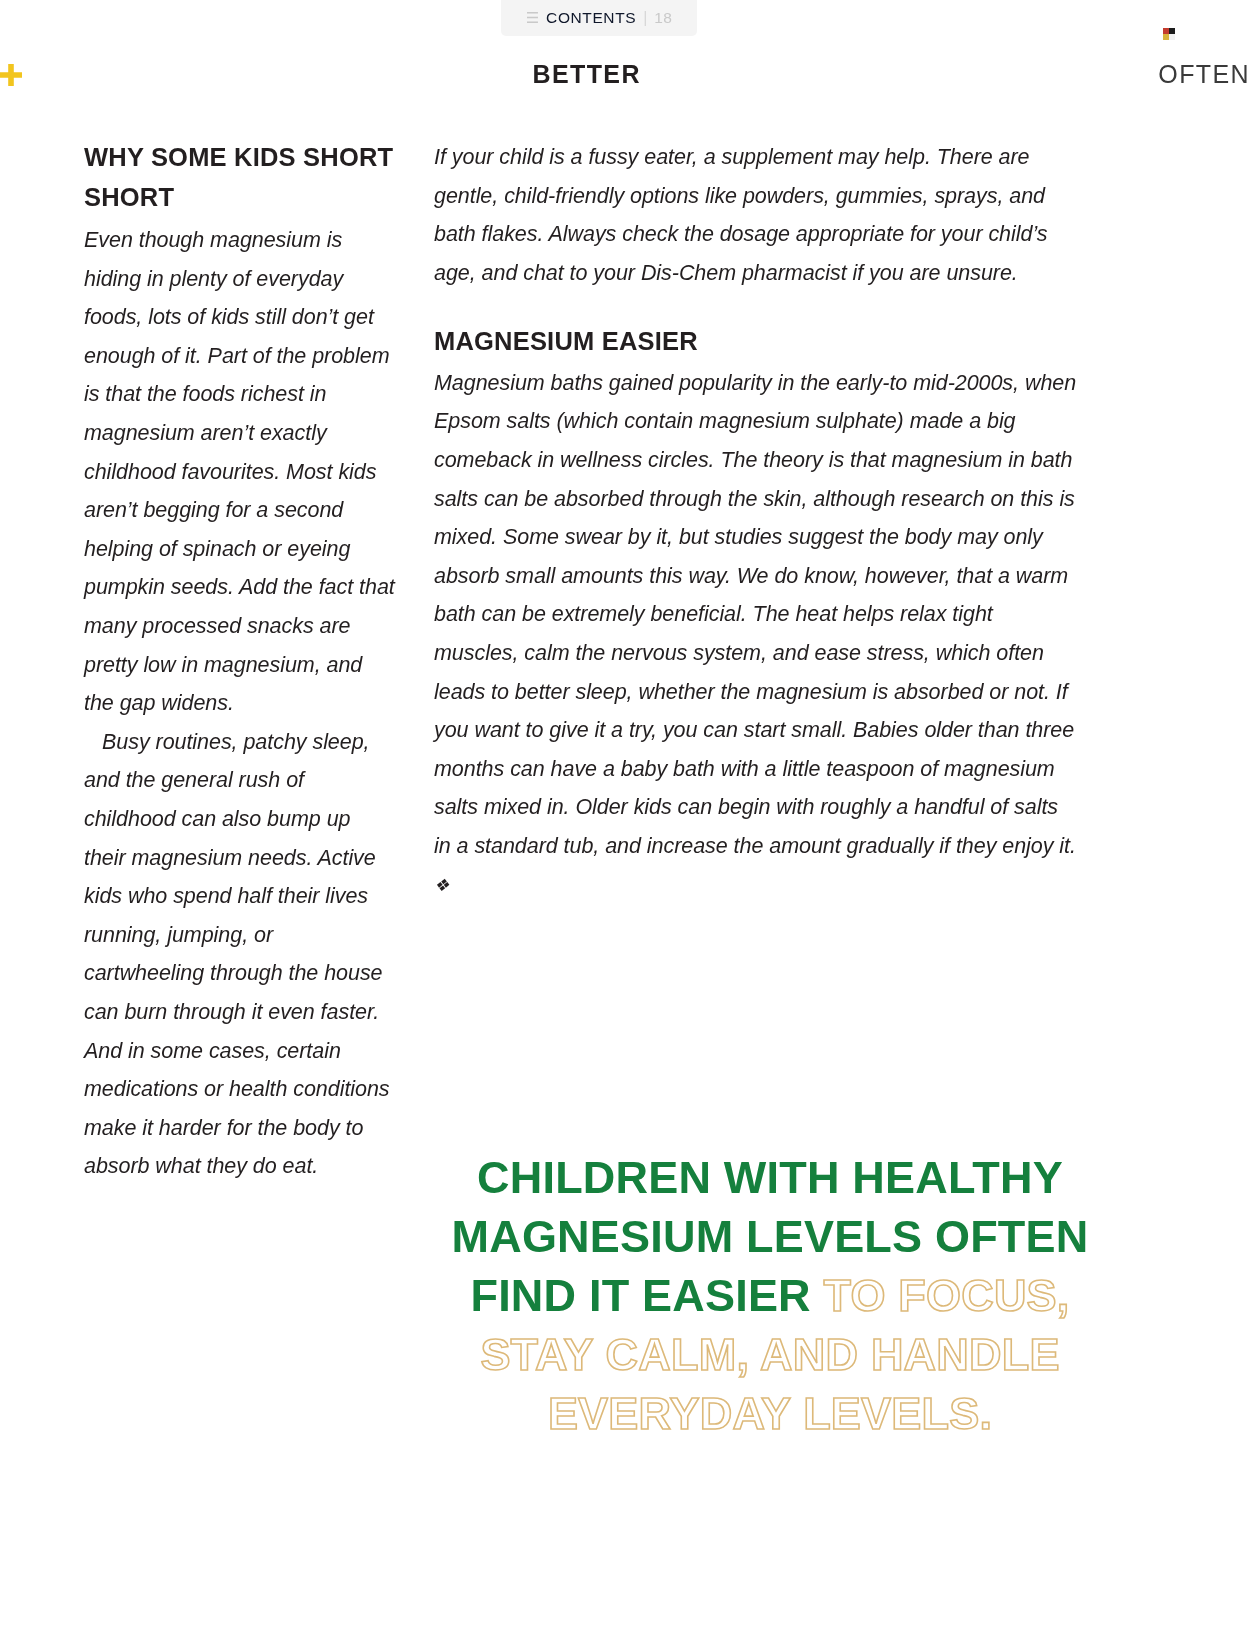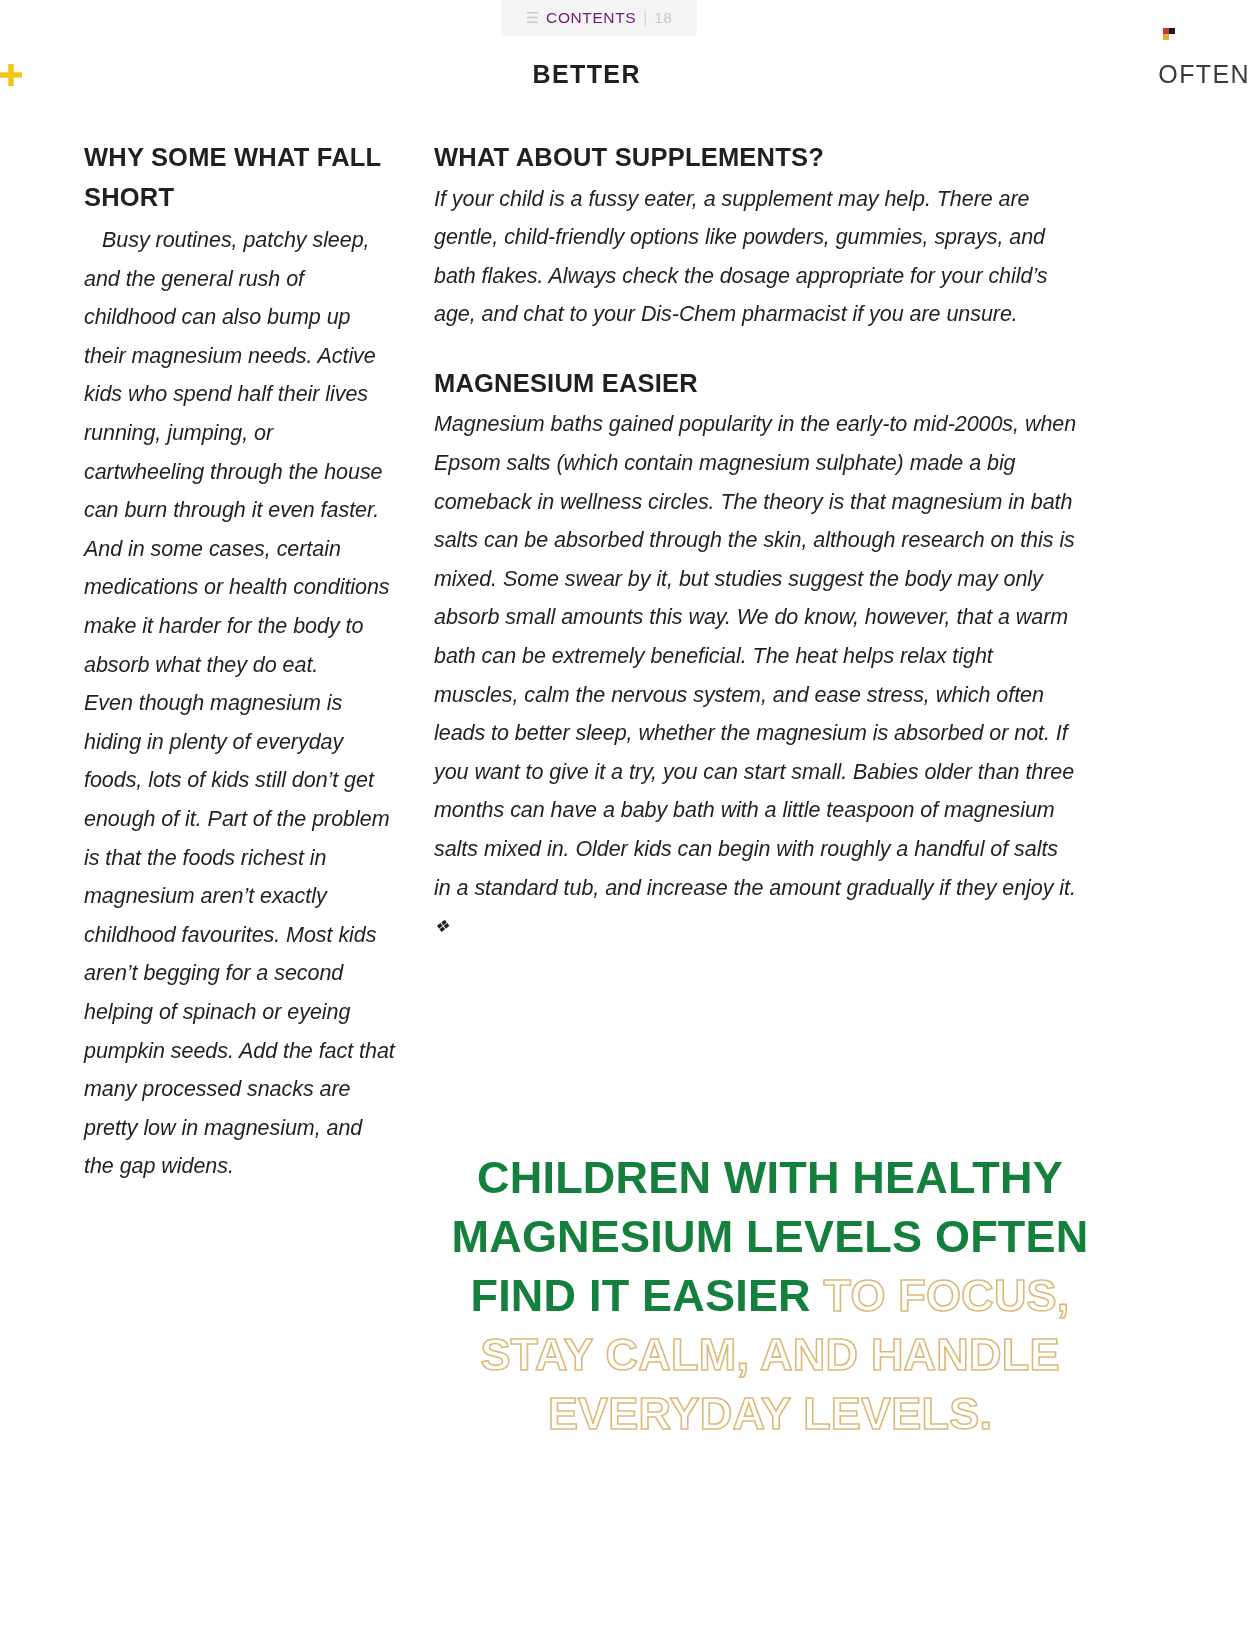--- a/index.html
+++ b/index.html
@@ -29,21 +29,21 @@
   .contents-bar .hamburger {
     font-size: 15px;
     color: #c9c9c9;
     line-height: 1;
     position: relative;
     top: -1px;
   }
   .contents-bar .label {
     font-size: 15.5px;
     letter-spacing: 0.6px;
-    color: #701a75;
+    color: #0f172a;
   }
   .contents-bar .divider {
     color: #d8d8d8;
     font-size: 16px;
     font-weight: 300;
   }
   .contents-bar .pagenum {
     font-size: 15.5px;
     color: #c9c9c9;
     letter-spacing: 0.4px;
@@ -170,27 +170,26 @@
   <span>
     <svg class="plus-icon" viewBox="0 0 22 22" xmlns="http://www.w3.org/2000/svg">
       <path d="M8.2 0 H13.8 V8.2 H22 V13.8 H13.8 V22 H8.2 V13.8 H0 V8.2 H8.2 Z" fill="#F2C51E"></path>
     </svg>
   </span>
   <span class="m-bold">BETTER</span>
   <span class="m-light">OFTEN</span>
 </div>
 
 <div class="col-left">
-  <h2 class="sec-head tight">WHY SOME WHAT FALL SHORT</h2>
+  <h2 class="sec-head tight">WHY SOME KIDS SHORT SHORT</h2>
+  <p class="body-text">Even though magnesium is hiding in plenty of everyday foods, lots of kids still don’t get enough of it. Part of the problem is that the foods richest in magnesium aren’t exactly childhood favourites. Most kids aren’t begging for a second helping of spinach or eyeing pumpkin seeds. Add the fact that many processed snacks are pretty low in magnesium, and the gap widens.</p>
   <p class="body-text indent">Busy routines, patchy sleep, and the general rush of childhood can also bump up their magnesium needs. Active kids who spend half their lives running, jumping, or cartwheeling through the house can burn through it even faster. And in some cases, certain medications or health conditions make it harder for the body to absorb what they do eat.</p>
-  <p class="body-text">Even though magnesium is hiding in plenty of everyday foods, lots of kids still don’t get enough of it. Part of the problem is that the foods richest in magnesium aren’t exactly childhood favourites. Most kids aren’t begging for a second helping of spinach or eyeing pumpkin seeds. Add the fact that many processed snacks are pretty low in magnesium, and the gap widens.</p>
 </div>
 
 <div class="col-right">
-  <h2 class="sec-head">WHAT ABOUT SUPPLEMENTS?</h2>
   <p class="body-text">If your child is a fussy eater, a supplement may help. There are gentle, child-friendly options like powders, gummies, sprays, and bath flakes. Always check the dosage appropriate for your child’s age, and chat to your Dis-Chem pharmacist if you are unsure.</p>
   <div class="gap"></div>
   <h2 class="sec-head">MAGNESIUM EASIER</h2>
   <p class="body-text"><span>Magnesium baths gained popularity in the early-to mid-2000s, when Epsom salts (which contain magnesium sulphate) made a big comeback in wellness circles. The theory is that magnesium in bath salts can be absorbed through the skin, although research on this is mixed. Some swear by it, but studies suggest the body may only absorb small amounts this way. We do know, however, that a warm bath can be extremely beneficial. The heat helps relax tight muscles, calm the nervous system, and ease stress, which often leads to better sleep, whether the magnesium is absorbed or not. If you want to give it a try, you can start small. Babies older than three months can have a baby bath with a little teaspoon of magnesium salts mixed in. Older kids can begin with roughly a handful of salts in a standard tub, and increase the amount gradually if they enjoy it.</span> <span class="endmark">❖</span></p>
 </div>
 
 <div class="pullquote">
   <span class="pq-solid">CHILDREN WITH HEALTHY MAGNESIUM LEVELS OFTEN FIND IT EASIER </span><span class="pq-outline">TO FOCUS, STAY CALM, AND HANDLE EVERYDAY LEVELS.</span>
 </div>
 

